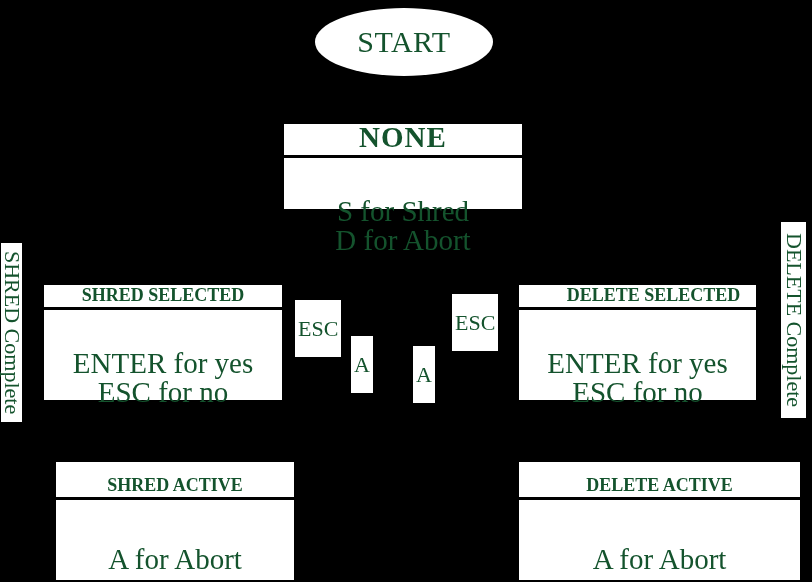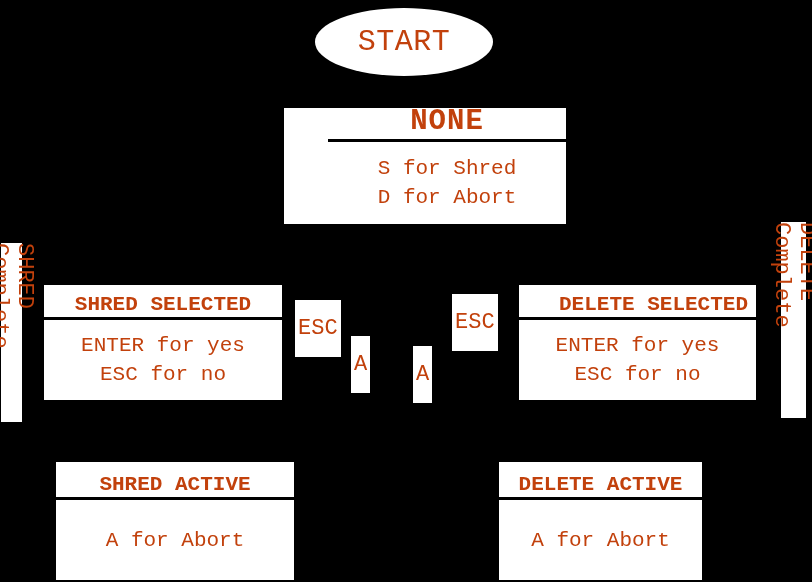--- a/index.html
+++ b/index.html
@@ -2,22 +2,22 @@
 <html><head>
 <meta charset="utf-8">
 <style>
   html, body { margin: 0; padding: 0; background: #000; }
   .canvas {
     position: relative;
     width: 812px;
     height: 582px;
     background: #000;
     overflow: hidden;
-    font-family: Liberation Mono, monospace;
-    color: #c2410c;
+    font-family: Liberation Serif, serif;
+    color: #14532d;
   }
   .start-ellipse {
     position: absolute;
     left: 315px; top: 8px;
     width: 178px; height: 68px;
     background: #fff;
     border-radius: 50%;
     display: flex; align-items: center; justify-content: center;
     font-size: 30px;
     letter-spacing: 0.5px;
@@ -27,33 +27,34 @@
     background: #fff;
     display: flex;
     flex-direction: column;
   }
   .state-title {
     font-weight: bold;
     border-bottom: 3px solid #000;
     display: flex;
     align-items: flex-end;
     justify-content: center;
-    font-size: 21px;
+    font-size: 18px;
     padding-bottom: 1px;
     box-sizing: border-box;
   }
   .state-title.big { font-size: 29px; letter-spacing: 1px; }
   .state-body {
     flex: 1;
     display: flex;
     flex-direction: column;
     align-items: center;
     justify-content: center;
-    font-size: 21px;
+    font-size: 29px;
     line-height: 29px;
+    margin-top: 39px;
   }
   .edge-label {
     position: absolute;
     background: #fff;
     font-size: 22px;
     line-height: 25px;
     padding: 16px 3px;
     white-space: nowrap;
   }
   .vlabel {
@@ -69,21 +70,21 @@
 </style>
 </head>
 <body>
 
 <div class="canvas">
 
   <div class="start-ellipse">
     <span>START</span>
   </div>
 
-  <div class="state" style="left:284px; top:108px; width:238px; height:116px;padding-left:44px;">
+  <div class="state" style="left:284px; top:124px; width:238px; height:85px;">
     <div class="state-title big" style="height:34px;">NONE</div>
     <div class="state-body">
       <div>S for Shred</div>
       <div>D for Abort</div>
     </div>
   </div>
 
   <div class="state" style="left:44px; top:285px; width:238px; height:115px;">
     <div class="state-title" style="height:35px;">SHRED SELECTED</div>
     <div class="state-body">
@@ -100,21 +101,21 @@
     </div>
   </div>
 
   <div class="state" style="left:56px; top:462px; width:238px; height:118px;">
     <div class="state-title" style="height:38px;">SHRED ACTIVE</div>
     <div class="state-body">
       <div>A for Abort</div>
     </div>
   </div>
 
-  <div class="state" style="left:499px; top:462px; width:203px; height:118px;">
+  <div class="state" style="left:519px; top:462px; width:281px; height:118px;">
     <div class="state-title" style="height:38px;">DELETE ACTIVE</div>
     <div class="state-body">
       <div>A for Abort</div>
     </div>
   </div>
 
   <div class="edge-label" style="left:295px; top:300px;">ESC</div>
   <div class="edge-label" style="left:452px; top:294px;">ESC</div>
   <div class="edge-label" style="left:351px; top:336px;">A</div>
   <div class="edge-label" style="left:413px; top:346px;">A</div>

